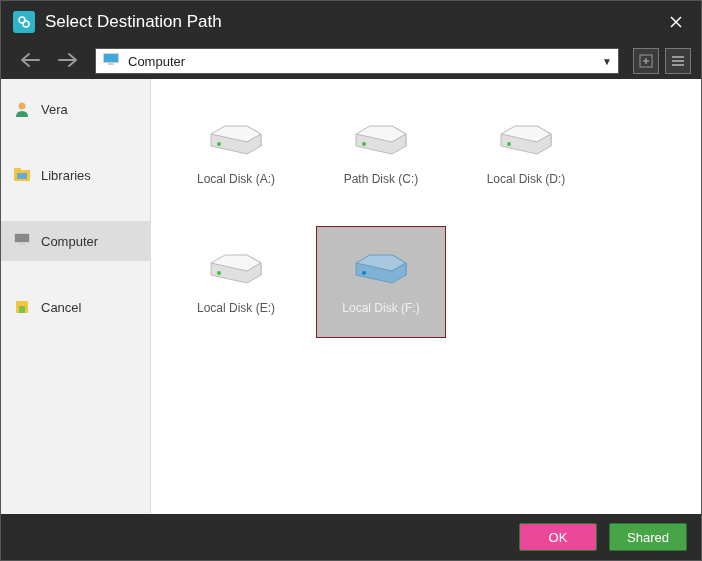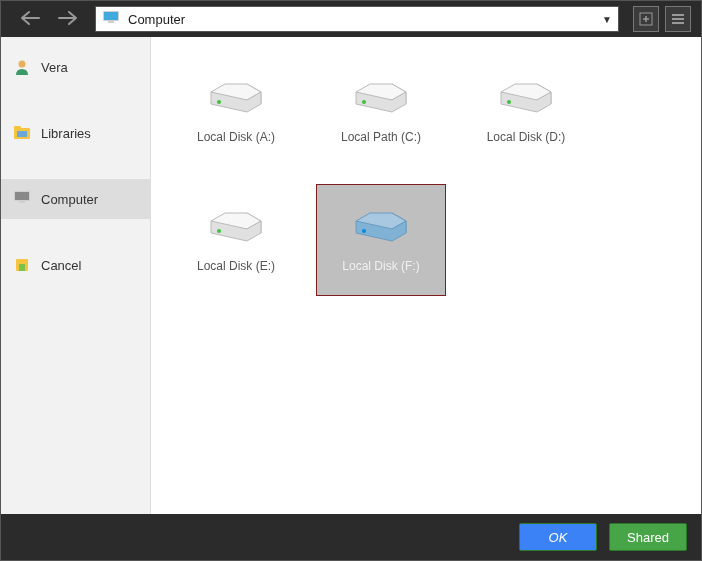--- a/index.html
+++ b/index.html
@@ -20,21 +20,21 @@
     .sidebar { width: 150px; background: #f2f2f2; border-right: 1px solid #ddd; padding-top: 10px; }
     .side-item { display: flex; align-items: center; height: 40px; padding: 0 12px; font-size: 13px; color: #333; cursor: pointer; margin-bottom: 26px; }
     .side-item.selected { background: #ddd; }
     .side-item .sicon { width: 18px; height: 18px; margin-right: 10px; }
     .content { flex: 1; background: #fff; padding: 18px 20px; display: flex; flex-wrap: wrap; align-content: flex-start; gap: 11px; }
     .drive { width: 130px; height: 112px; display: flex; flex-direction: column; align-items: center; justify-content: center; margin: 0 4px 6px 0; cursor: pointer; font-size: 12px; color: #555; border: 1px solid transparent; }
     .drive.selected { background: #bfbfbf; border: 1px solid #7f1d1d; color: #f0f0f0; }
     .drive .dlabel { margin-top: 12px; }
     .footer { background: #2b2b2b; height: 46px; display: flex; align-items: center; justify-content: flex-end; padding: 0 14px; }
     .btn { height: 28px; width: 78px; border: 1px solid #2b7a2b; color: #fff; font-size: 13px; margin-left: 12px; cursor: pointer; border-radius: 2px; }
-    .btn-ok { background: #3b82f6; font-style: italic; }
+    .btn-ok { background: #ec4899; }
     .btn-cancel { background: #47a447; }
 
     
     .hdd { width: 54px; height: 40px; }
     .hdd .top { fill: #f7f7f7; stroke: #bbb; stroke-width: 1; }
     .hdd .front { fill: #e0e0e0; stroke: #bbb; stroke-width: 1; }
     .hdd .side { fill: #d0d0d0; stroke: #bbb; stroke-width: 1; }
     .hdd .led { fill: #3fc23f; }
     .hdd.sel .top { fill: #a7c8e0; stroke: #6a9cc0; }
     .hdd.sel .front { fill: #7fb2d4; stroke: #6a9cc0; }
@@ -42,20 +42,34 @@
     .hdd.sel .led { fill: #0b88d8; }
 
     .monitor-icon svg .screen { fill: #3fa8dd; }
     .monitor-icon svg .frame { fill: #cfcfcf; }
   </style>
 </head>
 <body>
 
 <div class="dialog">
 
+  <div class="titlebar">
+    <div class="app-icon">
+      <svg width="14" height="14" viewBox="0 0 14 14">
+          <circle cx="5" cy="5" r="3" fill="none" stroke="#fff" stroke-width="1.5"></circle>
+          <circle cx="9" cy="9" r="3" fill="none" stroke="#fff" stroke-width="1.5"></circle>
+        </svg>
+    </div>
+    <div class="title">Select Destination Path</div>
+    <div class="close">
+      <svg width="14" height="14" viewBox="0 0 14 14">
+          <path d="M2 2 L12 12 M12 2 L2 12" stroke="#fff" stroke-width="1.5"></path>
+        </svg>
+    </div>
+  </div>
 
   <div class="navbar">
     <div class="nav-btn">
       <svg width="22" height="16" viewBox="0 0 22 16">
           <path d="M10 2 L3 8 L10 14 M3 8 H20" stroke="#999" stroke-width="2" fill="none" stroke-linecap="round" stroke-linejoin="round"></path>
         </svg>
     </div>
     <div class="nav-btn">
       <svg width="22" height="16" viewBox="0 0 22 16">
           <path d="M12 2 L19 8 L12 14 M19 8 H2" stroke="#999" stroke-width="2" fill="none" stroke-linecap="round" stroke-linejoin="round"></path>
@@ -145,21 +159,21 @@
         <div class="dlabel">Local Disk (A:)</div>
       </div>
 
       <div class="drive">
         <svg class="hdd" viewBox="0 0 54 40">
           <polygon class="side" points="38,6 52,14 52,26 38,18"></polygon>
           <polygon class="top" points="2,14 16,6 38,6 52,14 38,22 16,22"></polygon>
           <polygon class="front" points="2,14 38,22 52,14 52,26 38,34 2,26"></polygon>
           <circle class="led" cx="10" cy="24" r="2"></circle>
         </svg>
-        <div class="dlabel">Local Path (C:)</div>
+        <div class="dlabel">Path Disk (C:)</div>
       </div>
 
       <div class="drive">
         <svg class="hdd" viewBox="0 0 54 40">
           <polygon class="side" points="38,6 52,14 52,26 38,18"></polygon>
           <polygon class="top" points="2,14 16,6 38,6 52,14 38,22 16,22"></polygon>
           <polygon class="front" points="2,14 38,22 52,14 52,26 38,34 2,26"></polygon>
           <circle class="led" cx="10" cy="24" r="2"></circle>
         </svg>
         <div class="dlabel">Local Disk (D:)</div>

